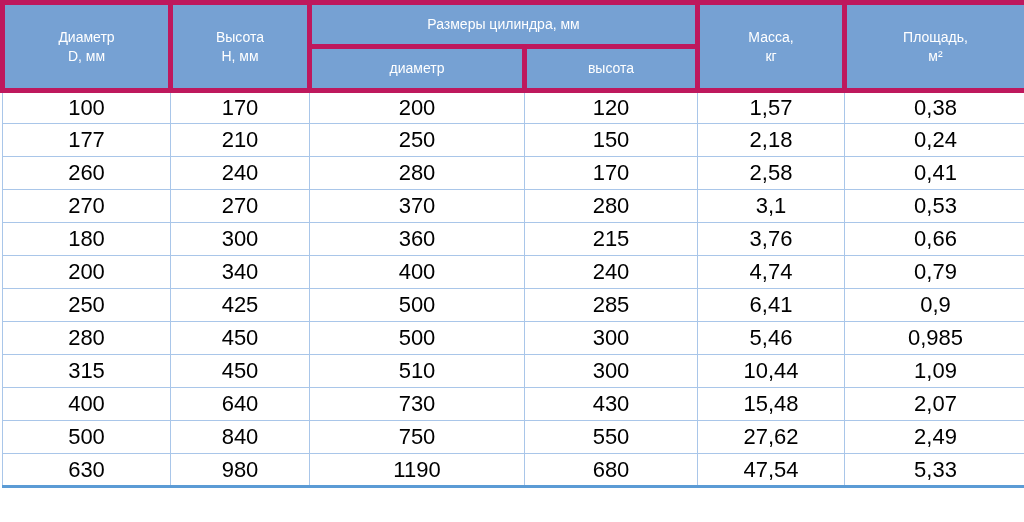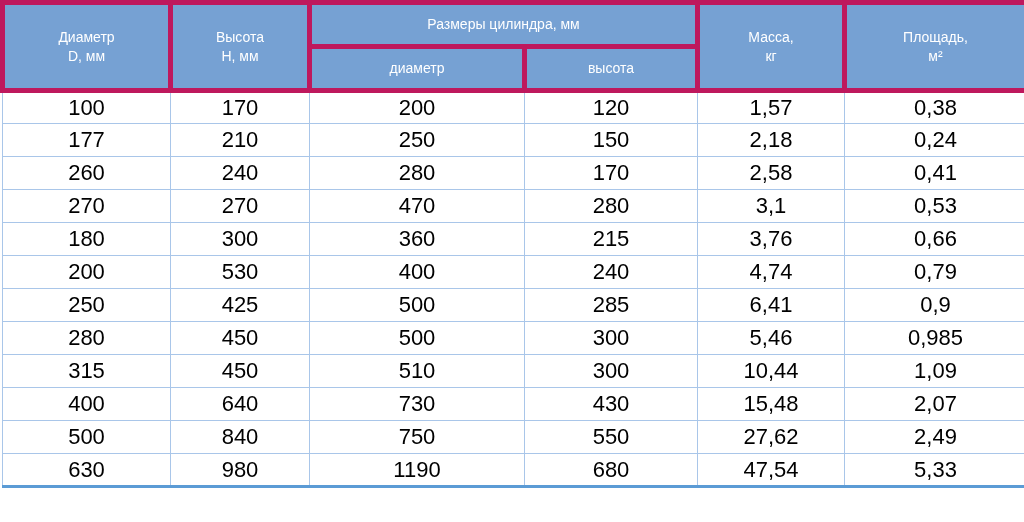--- a/index.html
+++ b/index.html
@@ -100,36 +100,36 @@
         <td>260</td>
         <td>240</td>
         <td>280</td>
         <td>170</td>
         <td>2,58</td>
         <td>0,41</td>
       </tr>
       <tr>
         <td>270</td>
         <td>270</td>
-        <td>470</td>
+        <td>370</td>
         <td>280</td>
         <td>3,1</td>
         <td>0,53</td>
       </tr>
       <tr>
         <td>180</td>
         <td>300</td>
         <td>360</td>
         <td>215</td>
         <td>3,76</td>
         <td>0,66</td>
       </tr>
       <tr>
         <td>200</td>
-        <td>530</td>
+        <td>340</td>
         <td>400</td>
         <td>240</td>
         <td>4,74</td>
         <td>0,79</td>
       </tr>
       <tr>
         <td>250</td>
         <td>425</td>
         <td>500</td>
         <td>285</td>

